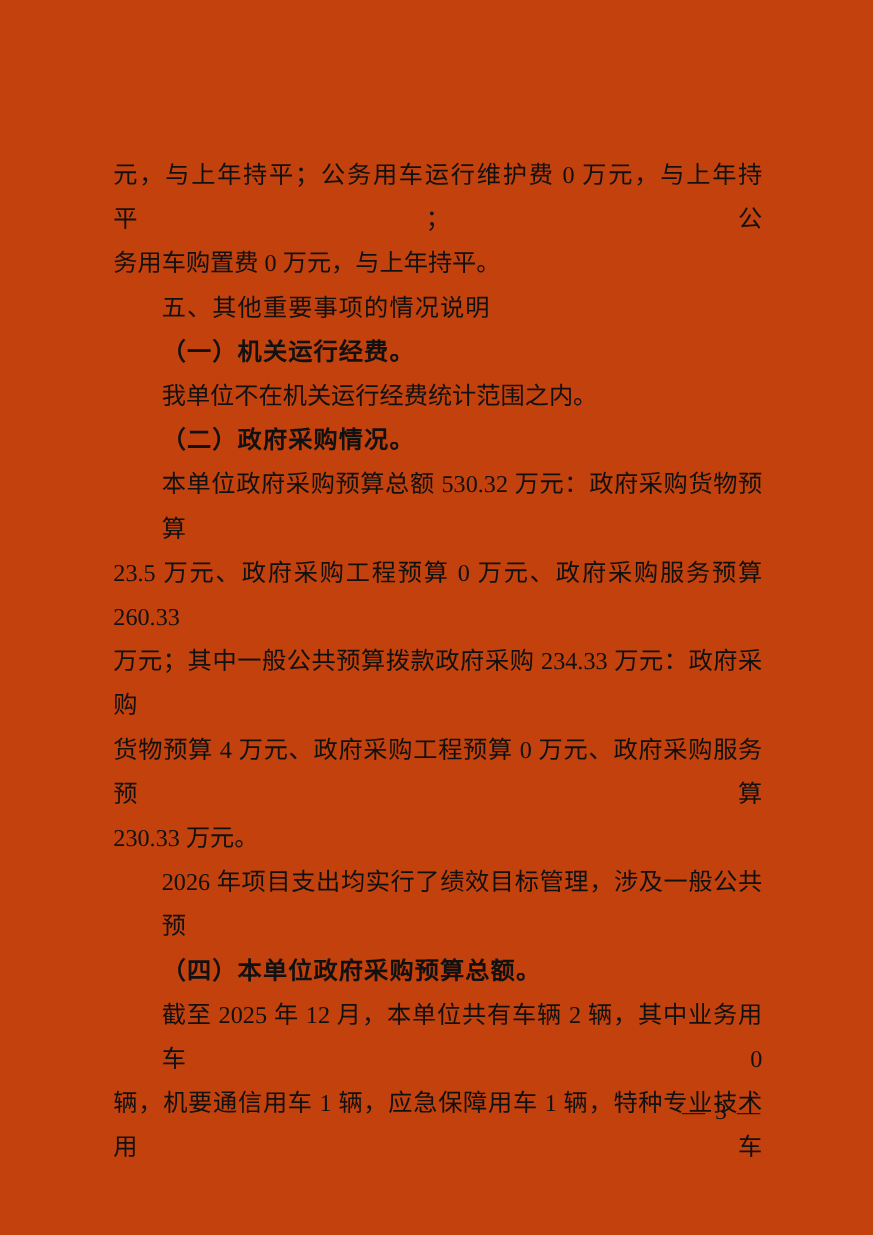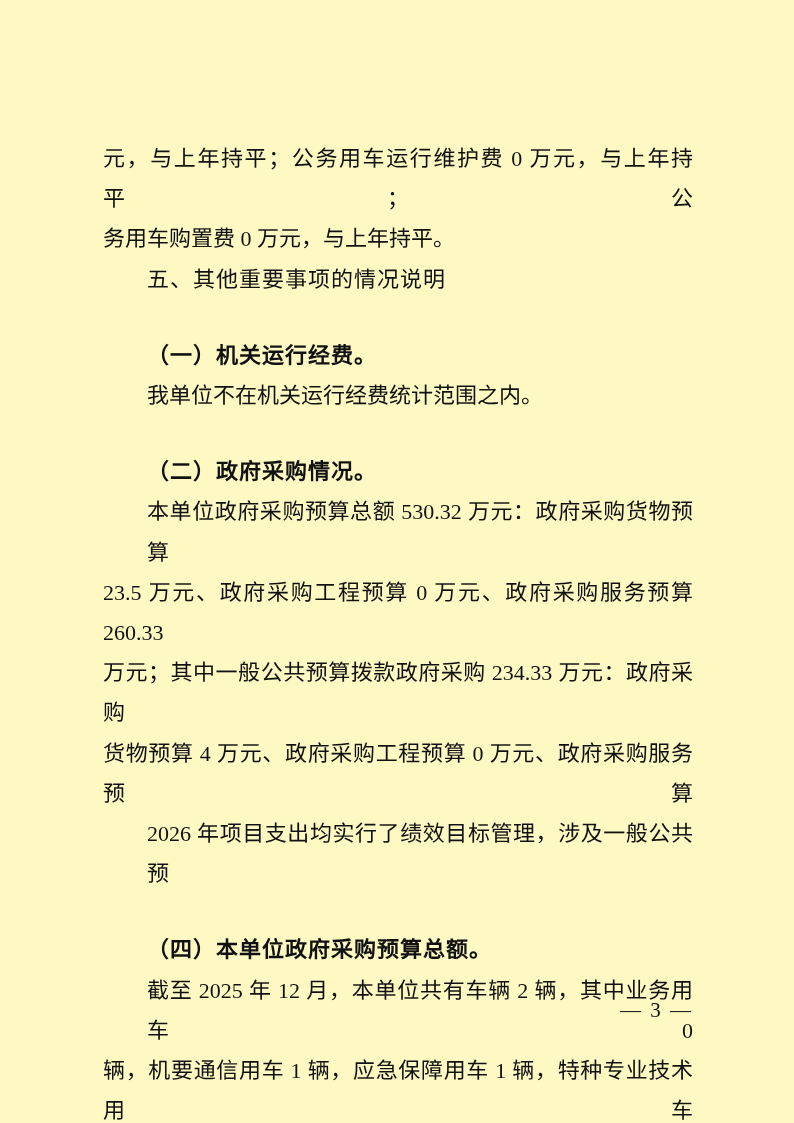--- a/index.html
+++ b/index.html
@@ -5,21 +5,21 @@
 <style>
   html, body {
     margin: 0;
     padding: 0;
     background: #ffffff;
   }
   .page {
     position: relative;
     width: 794px;
     height: 1123px;
-    background: #fef9c3;
+    background: #c2410c;
     overflow: hidden;
     font-family: "Liberation Serif", "DejaVu Serif", serif;
     color: #111111;
   }
   .content {
     position: absolute;
     left: 103px;
     right: 101px;
     top: 139px;
     font-size: 22px;
@@ -38,21 +38,20 @@
     text-align-last: justify;
   }
   .heading {
     font-family: "Liberation Sans", "DejaVu Sans", sans-serif;
     font-weight: normal;
     letter-spacing: 1px;
   }
   .sub {
     font-weight: 600;
     letter-spacing: 1px;
-    margin-top: 36px;
   }
   .page-number {
     position: absolute;
     right: 101px;
     top: 998px;
     font-size: 21px;
     letter-spacing: 2px;
     color: #111111;
   }
 </style>
@@ -64,20 +63,21 @@
     <div class="line full">元，与上年持平；公务用车运行维护费 0 万元，与上年持平；公</div>
     <div class="line">务用车购置费 0 万元，与上年持平。</div>
     <div class="line indent heading">五、其他重要事项的情况说明</div>
     <div class="line indent sub">（一）机关运行经费。</div>
     <div class="line indent">我单位不在机关运行经费统计范围之内。</div>
     <div class="line indent sub">（二）政府采购情况。</div>
     <div class="line indent full">本单位政府采购预算总额 530.32 万元：政府采购货物预算</div>
     <div class="line full">23.5 万元、政府采购工程预算 0 万元、政府采购服务预算 260.33</div>
     <div class="line full">万元；其中一般公共预算拨款政府采购 234.33 万元：政府采购</div>
     <div class="line full">货物预算 4 万元、政府采购工程预算 0 万元、政府采购服务预算</div>
+    <div class="line">230.33 万元。</div>
     <div class="line indent full">2026 年项目支出均实行了绩效目标管理，涉及一般公共预</div>
     <div class="line indent sub">（四）本单位政府采购预算总额。</div>
     <div class="line indent full">截至 2025 年 12 月，本单位共有车辆 2 辆，其中业务用车 0</div>
     <div class="line full">辆，机要通信用车 1 辆，应急保障用车 1 辆，特种专业技术用车</div>
 
   </div>
   <div class="page-number">— 3 —</div>
 </div>
 
 </body></html>

